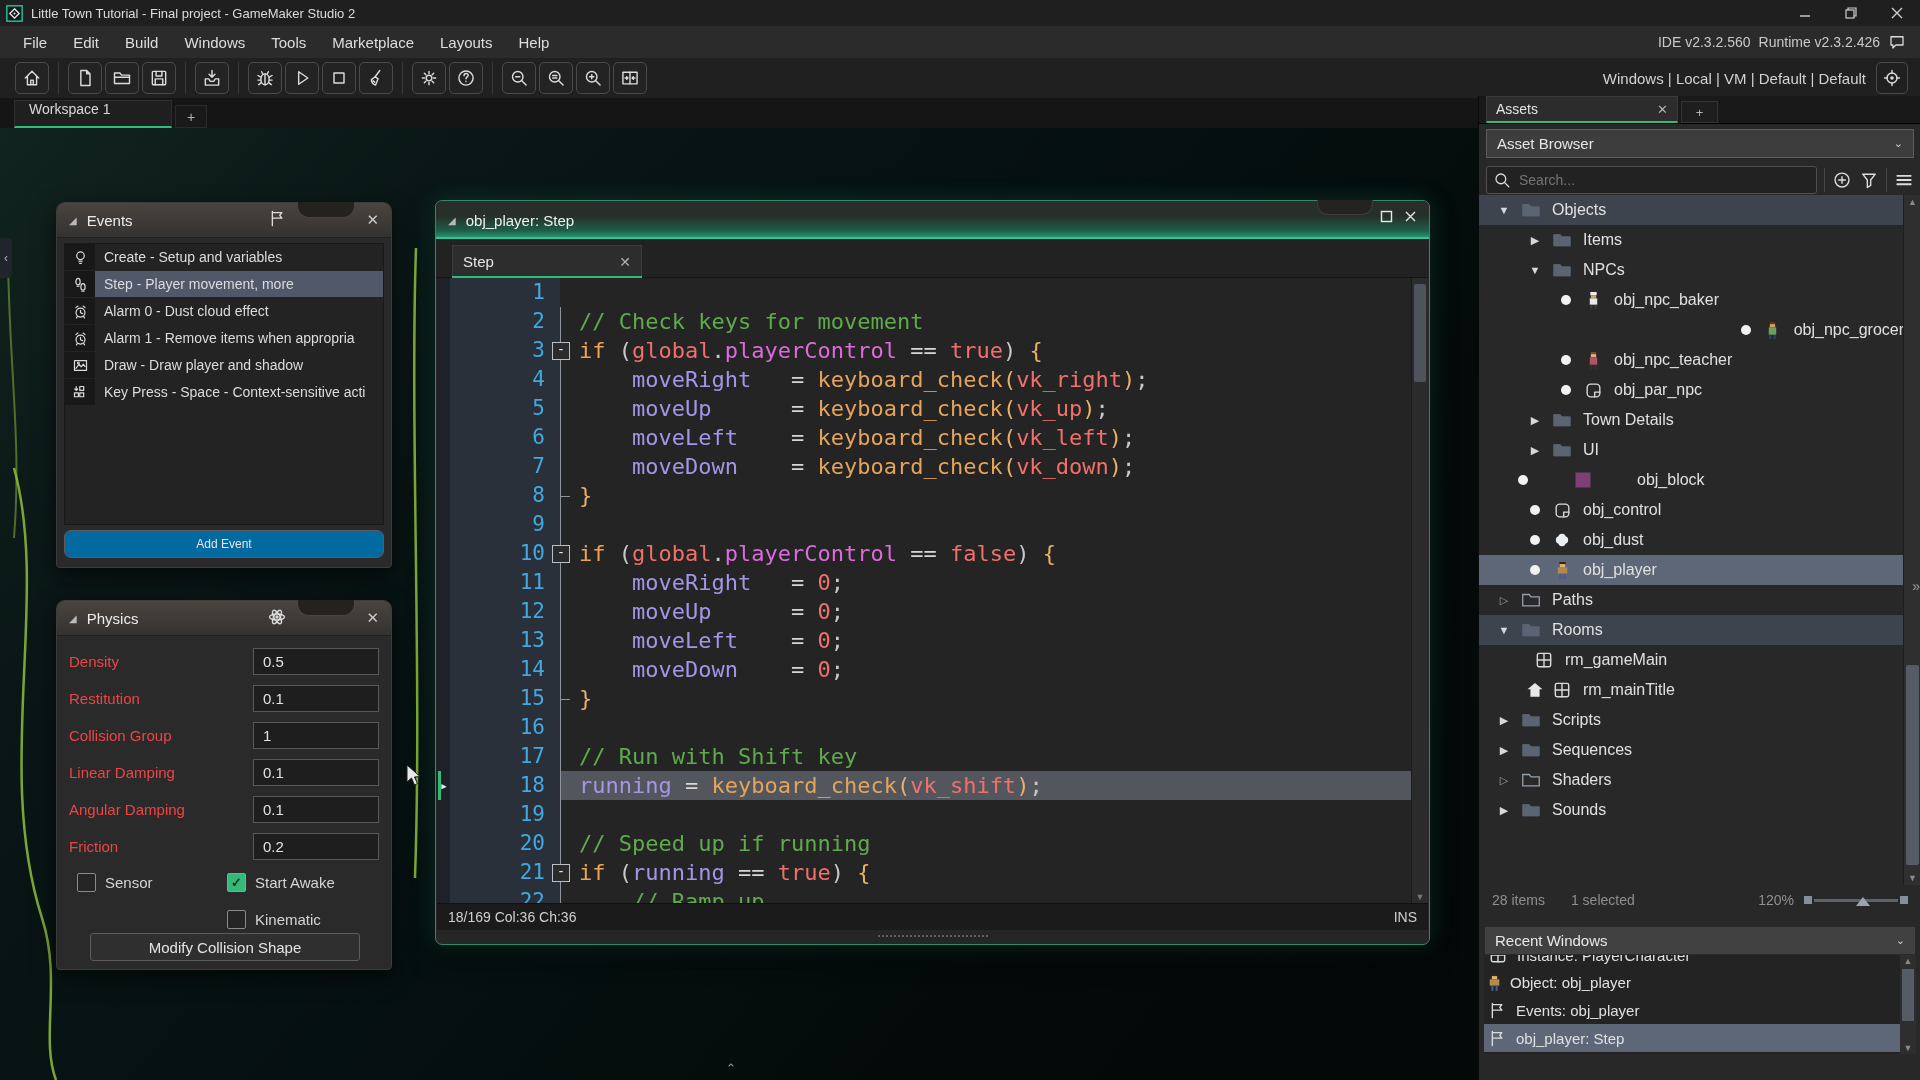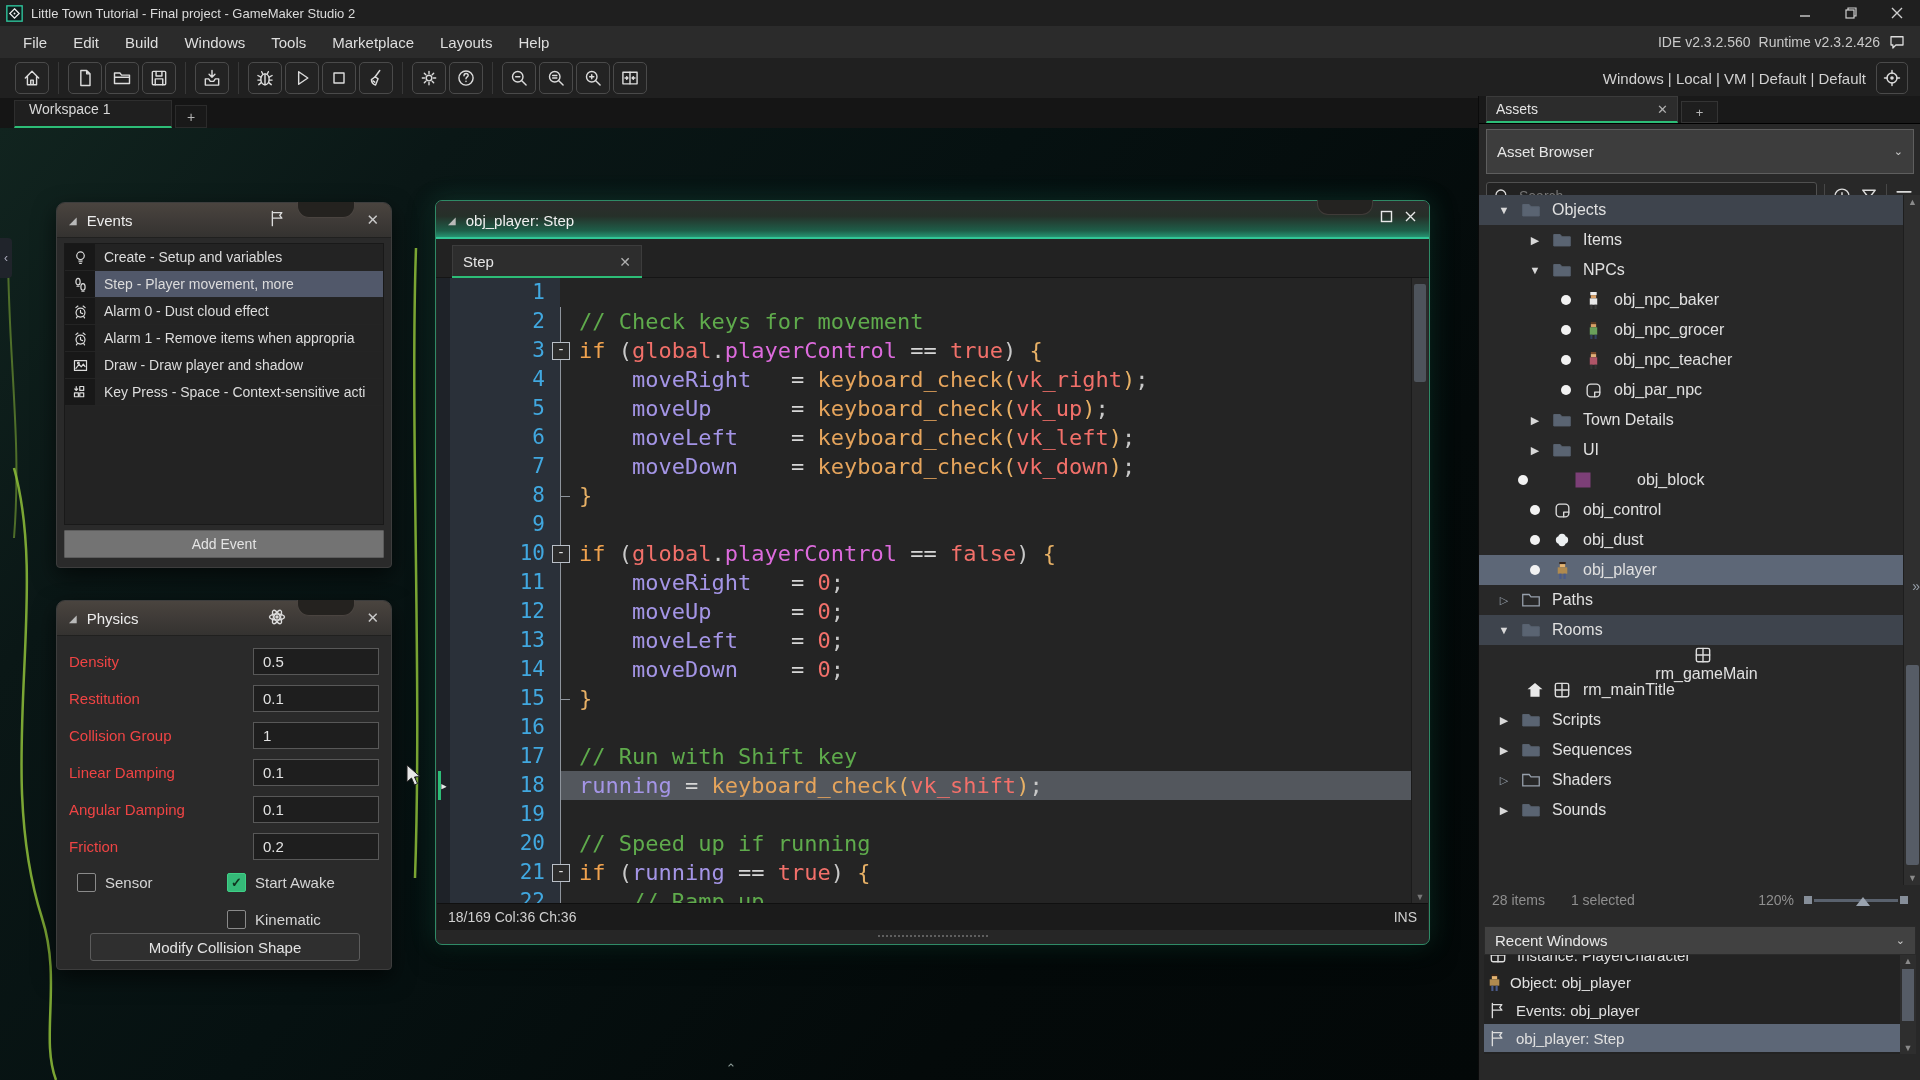--- a/index.html
+++ b/index.html
@@ -55,22 +55,22 @@
   .ph-icon{position:absolute;right:104px;top:6px;}
   .ph-x{margin-left:auto;color:#c9c9c9;font-size:15px;}
 
   #events-panel{left:56px;top:74px;width:334px;height:364px;}
   .ev-list{position:absolute;left:7px;right:7px;top:40px;height:280px;background:#232323;border:1px solid #191919;}
   .ev-row{display:flex;height:27px;}
   .ev-ico{width:30px;background:#181818;border-bottom:1px solid #242424;display:flex;align-items:center;justify-content:center;}
   .ev-lab{flex:1;display:flex;align-items:center;padding-left:9px;font-size:14px;color:#dcdcdc;
     border-bottom:1px solid #242424;white-space:nowrap;overflow:hidden;}
   .ev-row.sel .ev-lab{background:#51586a;}
-  .ev-add{position:absolute;left:7px;right:7px;bottom:9px;height:26px;background:#737373;border:1px solid #5c5c5c;
-    border-radius:1px;color:#e4e4e4;font-size:14px;display:flex;align-items:center;justify-content:center;}
+  .ev-add{position:absolute;left:7px;right:7px;bottom:9px;height:26px;background:#0369a1;border:1px solid #5c5c5c;
+    border-radius:7px;color:#e4e4e4;font-size:12px;display:flex;align-items:center;justify-content:center;}
 
   #physics-panel{left:56px;top:472px;width:334px;height:368px;}
   .phy-rows{position:absolute;left:12px;right:12px;top:42px;}
   .phy-row{display:flex;align-items:center;height:37px;}
   .phy-lab{flex:1;font-size:15px;color:#ef4444;}
   .phy-val{width:106px;height:25px;background:#1e1e1e;border:1px solid #585858;color:#e2e2e2;
     font-size:15px;display:flex;align-items:center;padding:0 9px;}
   .pchk{position:absolute;display:flex;align-items:center;gap:9px;font-size:15px;color:#d5d5d5;}
   .pcb{width:17px;height:17px;border:1px solid #8a8a8a;border-radius:2px;background:#252525;
     display:flex;align-items:center;justify-content:center;}
@@ -119,21 +119,21 @@
 
   
   #dock{position:absolute;left:1478px;top:96px;width:442px;bottom:0;background:#282828;border-left:1px solid #0b0b0b;}
   .dk-tabs{height:27px;background:#191919;display:flex;align-items:flex-end;padding-left:7px;border-bottom:1px solid #000;}
   .dk-tab{height:24px;width:172px;background:#2c2c2c;border:1px solid #3b3b3b;border-bottom:2px solid #2dbd77;
     color:#e4e4e4;font-size:14px;display:flex;align-items:center;padding:0 9px;}
   .dk-tab .x{margin-left:auto;color:#b0b0b0;font-size:13px;}
   .dk-plus{width:35px;height:20px;background:#1e1e1e;border:1px solid #343434;margin-left:3px;
     display:flex;align-items:center;justify-content:center;color:#b5b5b5;font-size:13px;}
   .dk-dd{margin:5px 7px 0;height:27px;background:#3d3d3d;border:1px solid #5e5e5e;display:flex;align-items:center;
-    padding:8px 10px;font-size:15px;color:#e6e6e6;}
+    padding:0 10px;font-size:15px;color:#e6e6e6;}
   .dk-dd .chev{margin-left:auto;}
   .dk-search{margin:7px 7px 0;display:flex;align-items:center;gap:7px;height:30px;}
   .dk-input{flex:1;height:28px;position:relative;}
   .dk-input input{width:100%;height:28px;box-sizing:border-box;background:#222;border:1px solid #505050;
     border-radius:3px;color:#bdbdbd;padding:0 8px 0 32px;font-size:14px;font-family:"Liberation Sans",sans-serif;outline:none;}
   .dk-input .mag{position:absolute;left:7px;top:5px;}
   .dk-sep{width:1px;height:24px;background:#474747;}
   .dk-tree{position:absolute;left:0;top:99px;right:17px;height:690px;overflow:hidden;}
   .tr-row{display:flex;align-items:center;height:30px;font-size:16px;color:#e0e0e0;white-space:nowrap;}
   .tr-row.hdr{background:#3e444d;}
@@ -663,21 +663,21 @@
             <svg viewBox="0 0 12 16" width="13" height="17">
               <rect x="3" y="0" width="6" height="3" fill="#eeeeee"></rect>
               <rect x="3.5" y="3" width="5" height="3" fill="#d9a066"></rect>
               <rect x="2.5" y="6" width="7" height="6" fill="#e8e8e8"></rect>
               <rect x="3" y="12" width="2" height="4" fill="#3a3a3a"></rect>
               <rect x="7" y="12" width="2" height="4" fill="#3a3a3a"></rect>
             </svg>
           </div>
           <div class="tr-lab">obj_npc_baker</div>
         </div>
-        <div class="tr-row" style="padding-left: 74px;">
+        <div class="tr-row" style="padding-left: 74px; justify-content: flex-end;">
           <div class="tr-slot">
             <span class="tr-bullet"></span>
           </div>
           <div class="tr-ico">
             <svg viewBox="0 0 12 16" width="13" height="17">
               <rect x="3.5" y="0" width="5" height="2" fill="#5a3a22"></rect>
               <rect x="3.5" y="2" width="5" height="3" fill="#d9a066"></rect>
               <rect x="2.5" y="5" width="7" height="7" fill="#69a05a"></rect>
               <rect x="3" y="12" width="2" height="4" fill="#31425f"></rect>
               <rect x="7" y="12" width="2" height="4" fill="#31425f"></rect>
@@ -803,21 +803,21 @@
           <div class="tr-slot">
             <span class="tr-arrow">▼</span>
           </div>
           <div class="tr-ico">
             <svg viewBox="0 0 24 24" width="22" height="22">
               <path d="M3 6 H10 L12 8.5 H21 V18.5 H3 Z" fill="#5a6472" stroke="#5a6472"></path>
             </svg>
           </div>
           <div class="tr-lab">Rooms</div>
         </div>
-        <div class="tr-row" style="padding-left: 25px; flex-direction: column;">
+        <div class="tr-row" style="padding-left: 25px;">
           <div class="tr-slot"></div>
           <div class="tr-ico">
             <svg viewBox="0 0 24 24" width="20" height="20" fill="none" stroke="#dcdcdc" stroke-width="1.7" stroke-linecap="round" stroke-linejoin="round">
               <rect x="4" y="4" width="16" height="16" rx="2"></rect>
               <path d="M12 4 V20 M4 12 H20"></path>
             </svg>
           </div>
           <div class="tr-lab">rm_gameMain</div>
         </div>
         <div class="tr-row" style="padding-left: 43px;">

